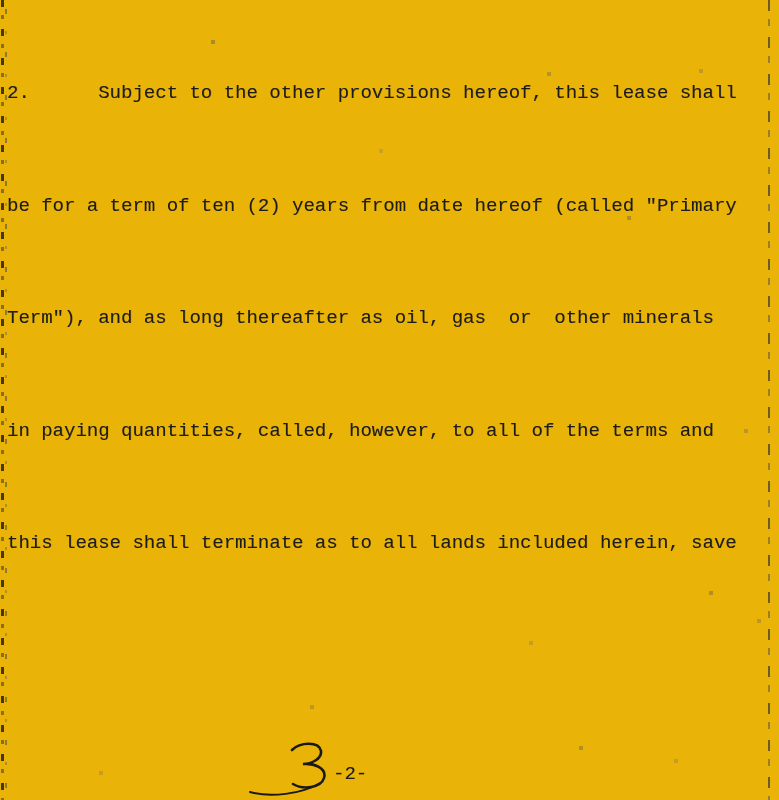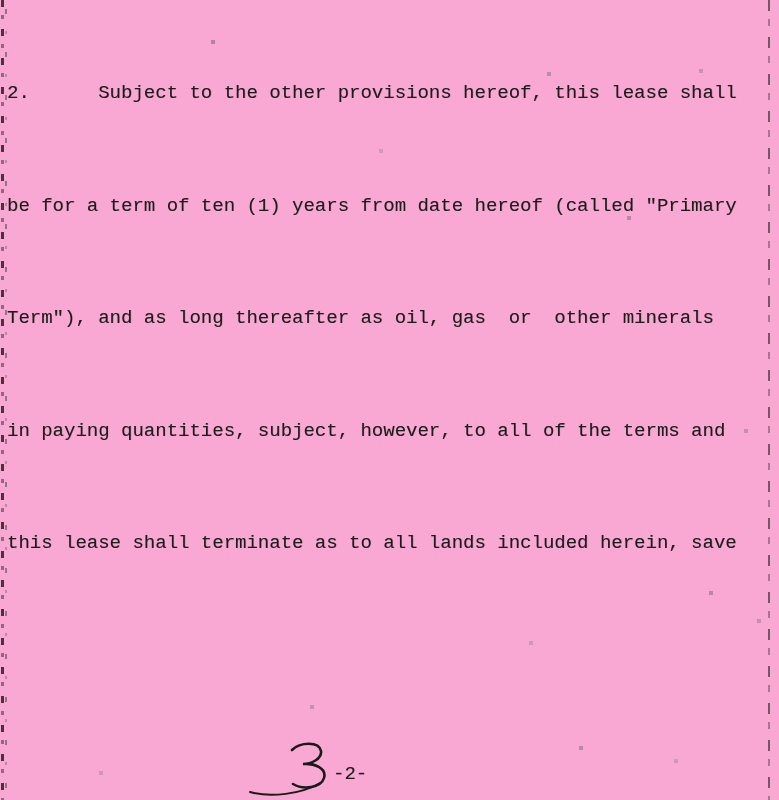--- a/index.html
+++ b/index.html
@@ -4,21 +4,21 @@
 <style>
   html, body {
     margin: 0;
     padding: 0;
     background: #ffffff;
   }
   .page {
     position: relative;
     width: 779px;
     height: 800px;
-    background: #f9a8d4;
+    background: #eab308;
     overflow: hidden;
     font-family: "Liberation Mono", "DejaVu Sans Mono", monospace;
   }
   
   .text-block {
     position: absolute;
     left: 7px;
     top: 0px;
     width: 768px;
     font-size: 19px;
@@ -105,23 +105,23 @@
 
 <div class="page">
 
   <div class="edge-left-a"></div>
   <div class="edge-left-b"></div>
   <div class="edge-right"></div>
   <div class="specks"></div>
 
   <div class="text-block">
     <div class="doc-line">2.      Subject to the other provisions hereof, this lease shall</div>
-    <div class="doc-line">be for a term of ten (1) years from date hereof (called "Primary</div>
+    <div class="doc-line">be for a term of ten (2) years from date hereof (called "Primary</div>
     <div class="doc-line">Term"), and as long thereafter as oil, gas  or  other minerals</div>
-    <div class="doc-line">in paying quantities, subject, however, to all of the terms and</div>
+    <div class="doc-line">in paying quantities, called, however, to all of the terms and</div>
     <div class="doc-line">this lease shall terminate as to all lands included herein, save</div>
     
     
     
     
     
     
     
     
     

